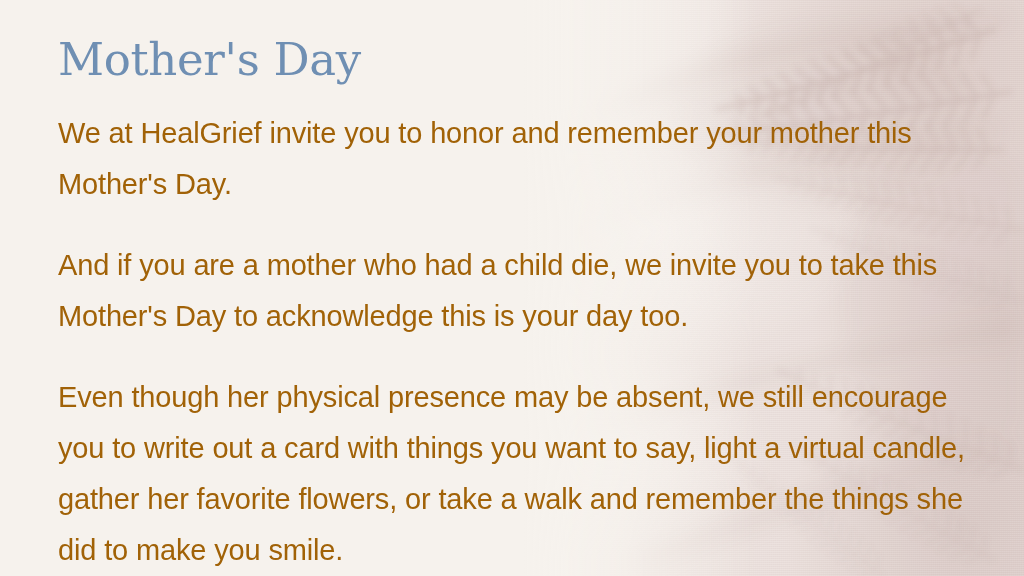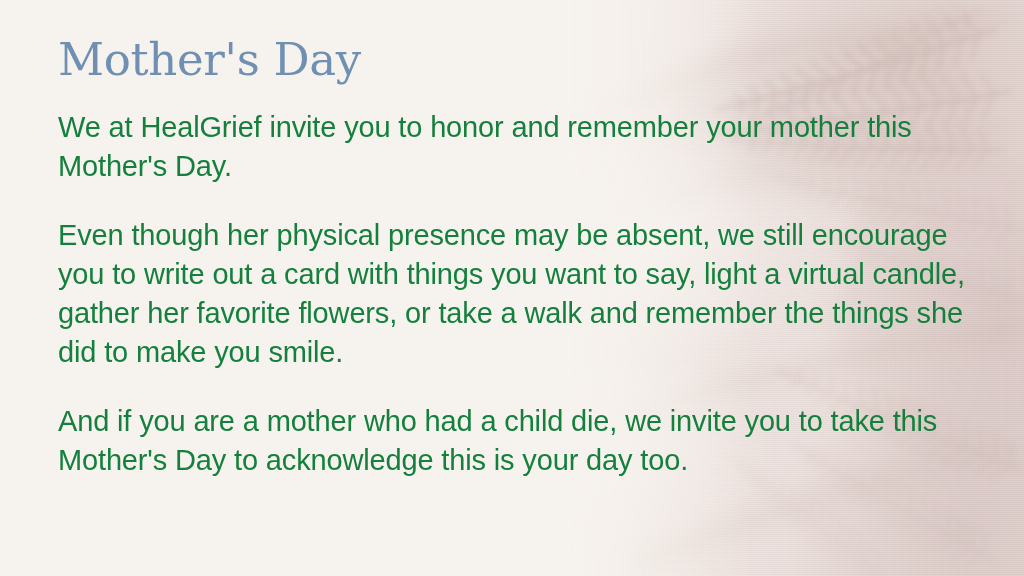--- a/index.html
+++ b/index.html
@@ -125,23 +125,23 @@
     left: 58px;
     top: 108px;
     width: 930px;
   }
 
   .para {
     margin: 0 0 30px 0;
     font-family: "Liberation Sans", sans-serif;
     font-weight: 400;
     font-size: 29px;
-    line-height: 39px;
+    line-height: 51px;
     letter-spacing: -0.15px;
-    color: #15803d;
+    color: #a16207;
   }
 
   .para:last-child {
     margin-bottom: 0;
   }
 </style>
 </head>
 <body>
 
 <div id="slide">
@@ -221,18 +221,18 @@
     <div class="fern-haze"></div>
     <div class="fern-fade-left"></div>
   </div>
 
   <div id="content">
 
     <h1 id="slide-title">Mother's Day</h1>
 
     <div id="body-copy">
       <p class="para">We at HealGrief invite you to honor and remember your mother this Mother's Day.</p>
+      <p class="para">And if you are a mother who had a child die, we invite you to take this Mother's Day to acknowledge this is your day too.</p>
       <p class="para">Even though her physical presence may be absent, we still encourage you to write out a card with things you want to say, light a virtual candle, gather her favorite flowers, or take a walk and remember the things she did to make you smile.</p>
-      <p class="para">And if you are a mother who had a child die, we invite you to take this Mother's Day to acknowledge this is your day too.</p>
     </div>
 
   </div>
 </div>
 
 </body></html>

